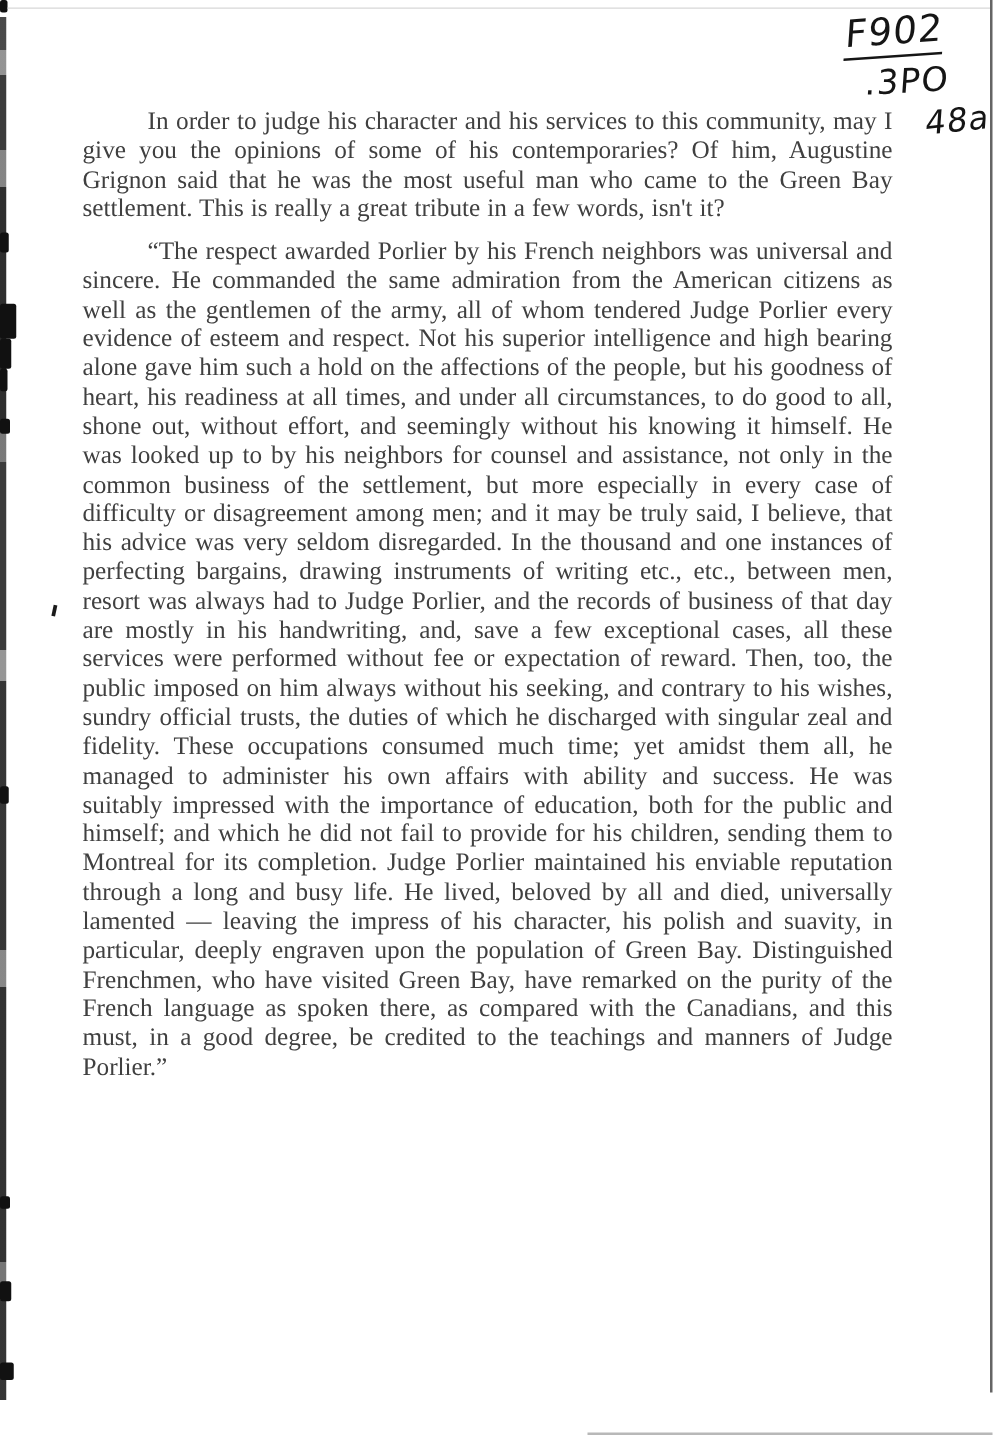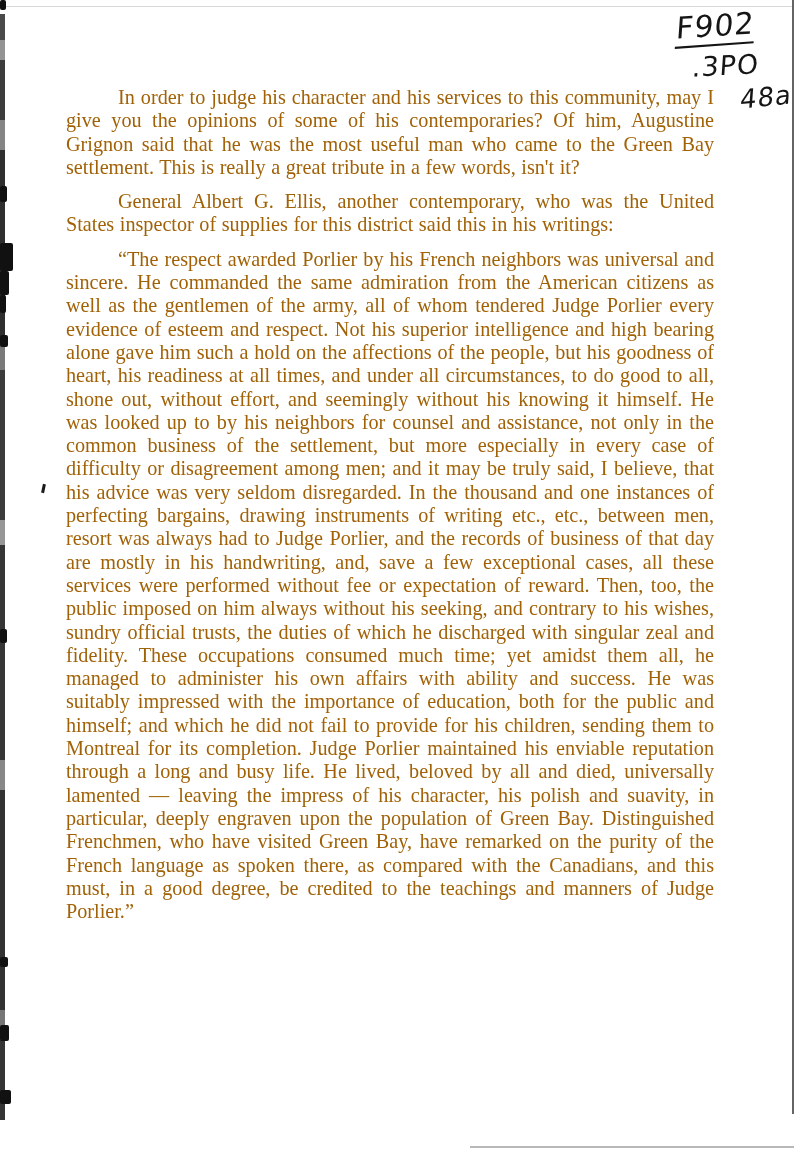--- a/index.html
+++ b/index.html
@@ -128,21 +128,21 @@
     top: 86px;
     width: 648px;
   }
 
   p.para {
     margin: 0 0 0 0;
     text-align: justify;
     text-align-last: left;
     font-size: 20.2px;
     line-height: 23.3px;
-    color: #a16207;
+    color: #404040;
     text-indent: 52px;
     -webkit-hyphens: none;
     hyphens: none;
     word-spacing: 0.5px;
   }
   p.para + p.para { margin-top: 11px; }
   p.para.quote { margin-top: 14px; }
 </style>
 </head>
 <body>
@@ -164,17 +164,16 @@
   <div class="scan-edge-bottom"></div>
   <div class="scan-edge-topfaint"></div>
   <div class="speck speck-1"></div>
 
   <div class="hand hand-call">F902</div>
   <div class="hand hand-sub">.3PO</div>
   <div class="hand hand-page">48a</div>
 
   <div class="body-text">
     <p class="para">In order to judge his character and his services to this community, may I give you the opinions of some of his contemporaries? Of him, Augustine Grignon said that he was the most useful man who came to the Green Bay settlement. This is really a great tribute in a few words, isn't it?</p>
-    <p class="para">General Albert G. Ellis, another contemporary, who was the United States inspector of supplies for this district said this in his writings:</p>
     <p class="para quote">“The respect awarded Porlier by his French neighbors was universal and sincere. He commanded the same admiration from the American citizens as well as the gentlemen of the army, all of whom tendered Judge Porlier every evidence of esteem and respect. Not his superior intelligence and high bearing alone gave him such a hold on the affections of the people, but his goodness of heart, his readiness at all times, and under all circumstances, to do good to all, shone out, without effort, and seemingly without his knowing it himself. He was looked up to by his neighbors for counsel and assistance, not only in the common business of the settlement, but more especially in every case of difficulty or disagreement among men; and it may be truly said, I believe, that his advice was very seldom disregarded. In the thousand and one instances of perfecting bargains, drawing instruments of writing etc., etc., between men, resort was always had to Judge Porlier, and the records of business of that day are mostly in his handwriting, and, save a few exceptional cases, all these services were performed without fee or expectation of reward. Then, too, the public imposed on him always without his seeking, and contrary to his wishes, sundry official trusts, the duties of which he discharged with singular zeal and fidelity. These occupations consumed much time; yet amidst them all, he managed to administer his own affairs with ability and success. He was suitably impressed with the importance of education, both for the public and himself; and which he did not fail to provide for his children, sending them to Montreal for its completion. Judge Porlier maintained his enviable reputation through a long and busy life. He lived, beloved by all and died, universally lamented — leaving the impress of his character, his polish and suavity, in particular, deeply engraven upon the population of Green Bay. Distinguished Frenchmen, who have visited Green Bay, have remarked on the purity of the French language as spoken there, as compared with the Canadians, and this must, in a good degree, be credited to the teachings and manners of Judge Porlier.”</p>
   </div>
 
 </div>
 
 </body></html>

